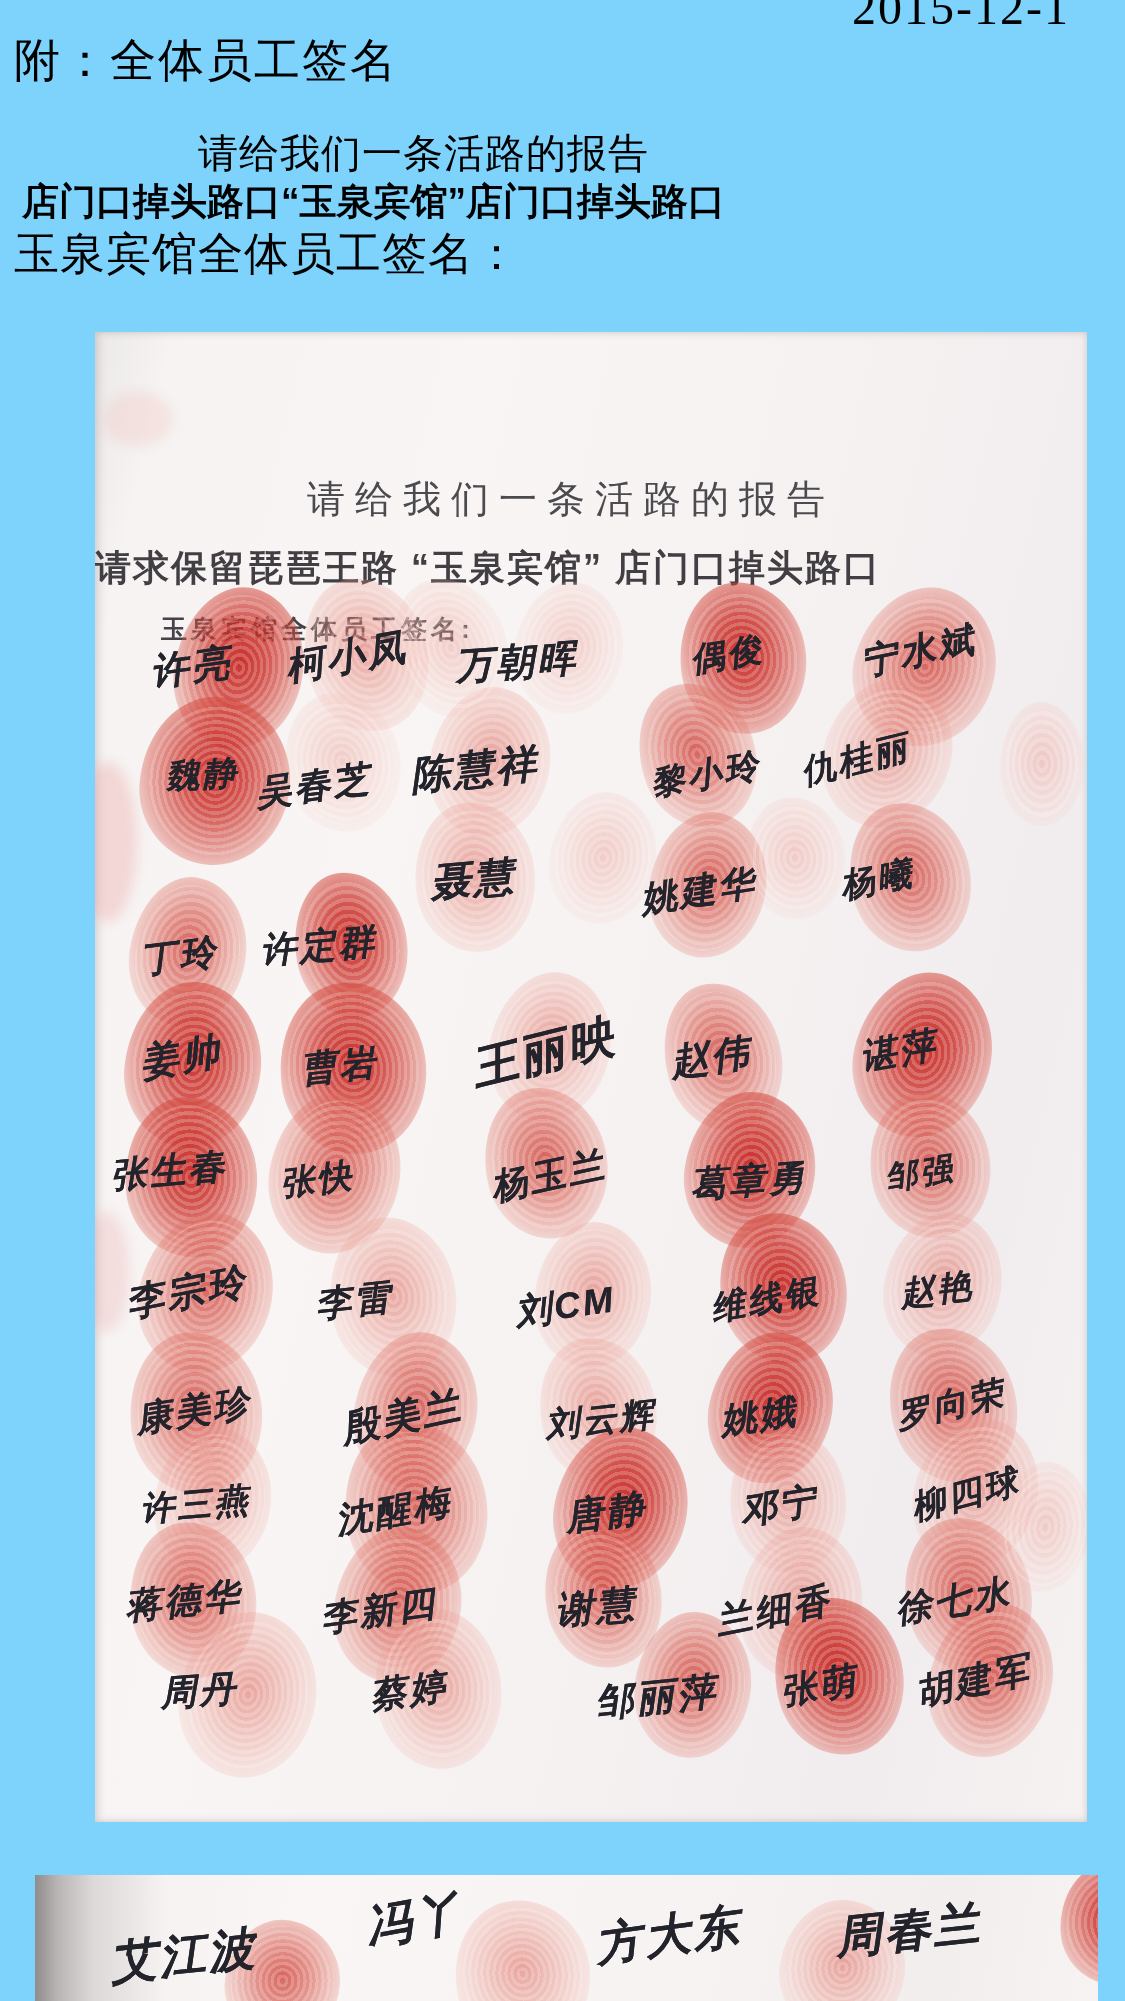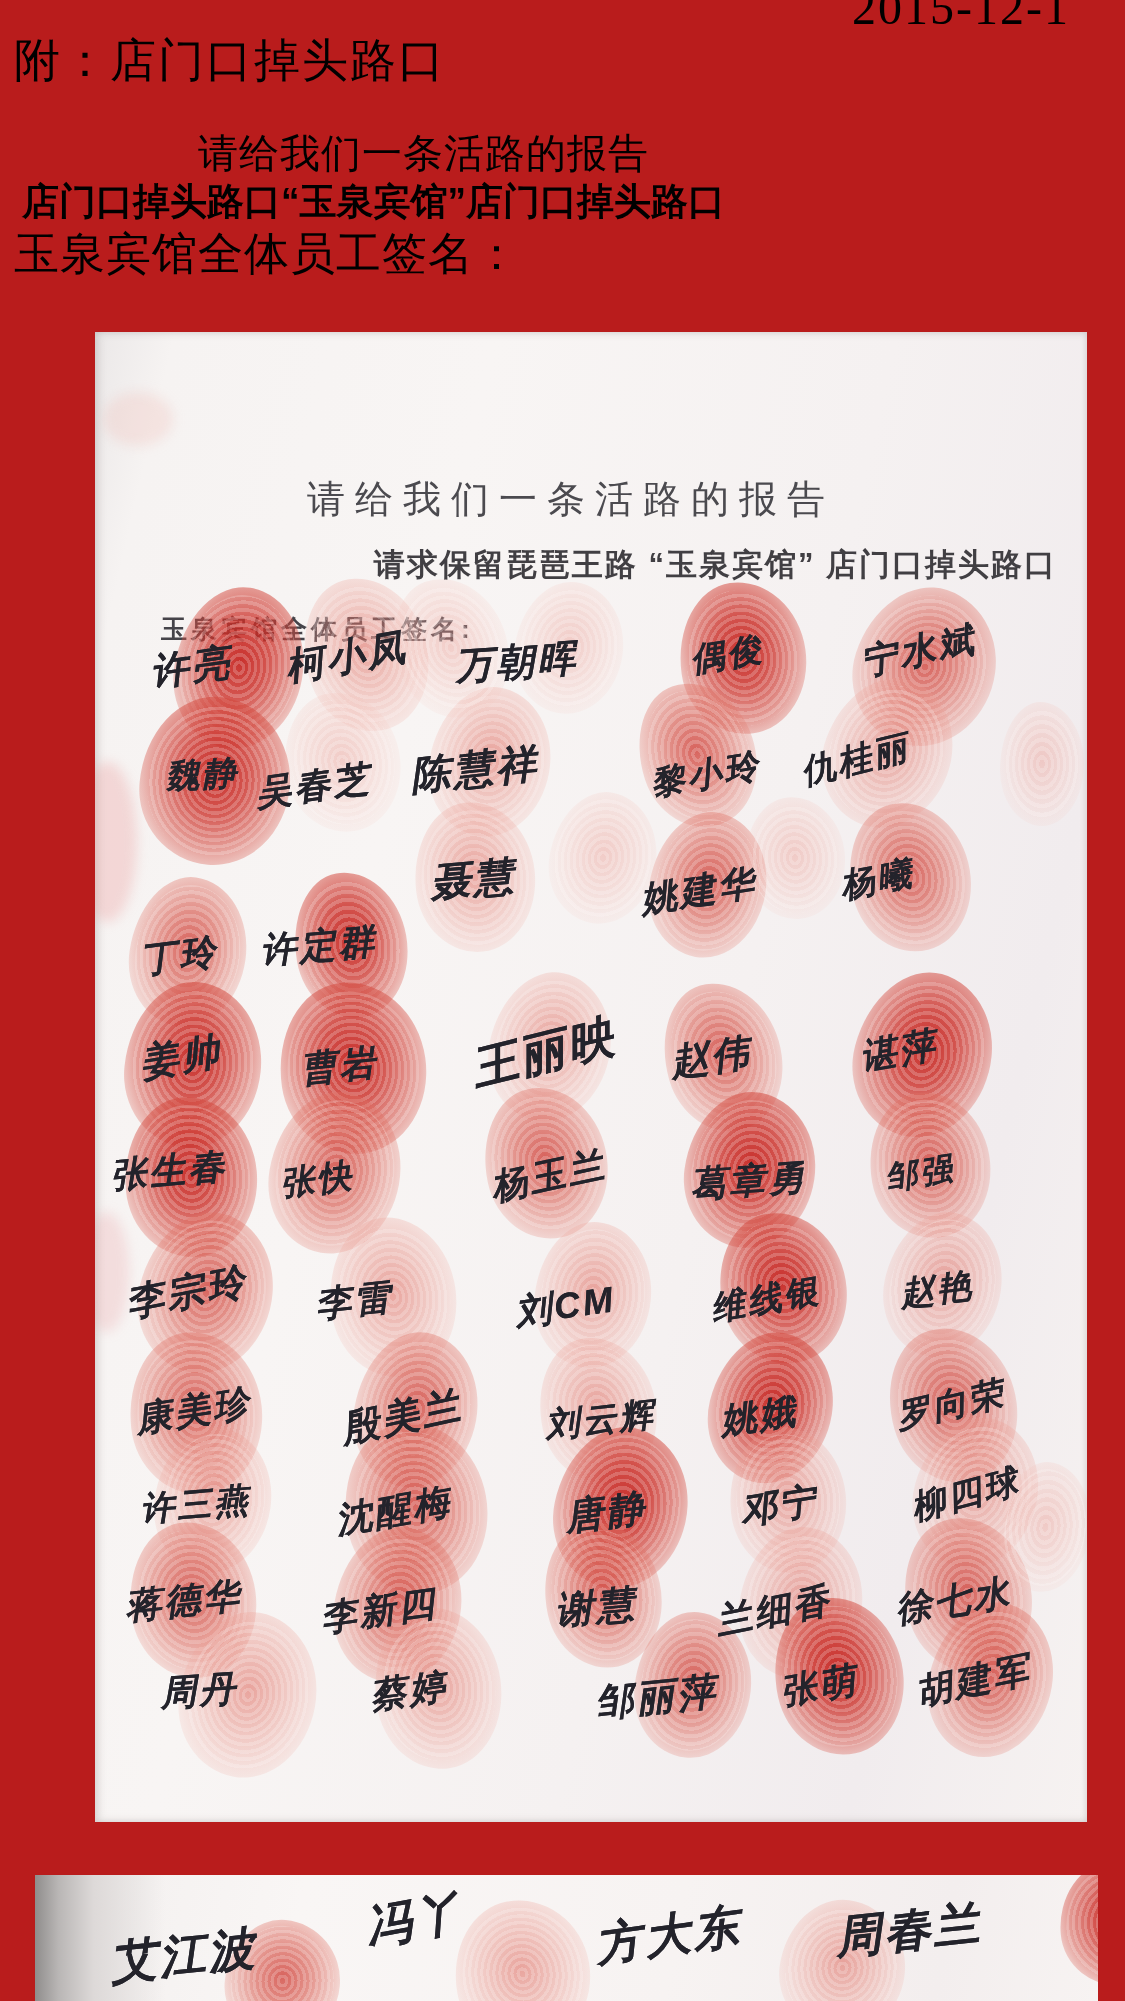--- a/index.html
+++ b/index.html
@@ -1,31 +1,31 @@
 <!DOCTYPE html>
 <html><head>
 <meta charset="utf-8">
 <style>
   html,body{margin:0;padding:0;background:#ffffff;}
-  .page{position:relative;width:1125px;height:2001px;overflow:hidden;background:#b91c1c;
+  .page{position:relative;width:1125px;height:2001px;overflow:hidden;background:#7dd3fc;
         font-family:"Liberation Sans","DejaVu Sans",sans-serif;color:#000;}
   .date{position:absolute;left:852px;top:-20px;font-family:"Liberation Serif","DejaVu Serif",serif;
         font-size:48px;letter-spacing:2px;color:#000;}
   .attach{position:absolute;left:14px;top:30px;font-size:46px;font-weight:500;letter-spacing:2px;}
   .intro-title{position:absolute;left:198px;top:126px;font-size:40px;letter-spacing:1px;}
   .intro-sub{position:absolute;left:22px;top:177px;font-size:37px;font-weight:700;letter-spacing:0px;}
   .intro-signers{position:absolute;left:14px;top:224px;font-size:45px;font-weight:500;letter-spacing:1px;}
 
   
   .scan{position:absolute;left:95px;top:332px;width:992px;height:1490px;overflow:hidden;
         background:linear-gradient(103deg,#ebe8e8 0%,#f6f3f2 6%,#f8f5f4 30%,#f5f1f1 60%,#f1ecee 82%,#f6f2f1 100%);
         box-shadow:inset 3px 0 8px rgba(120,110,110,.25), inset -2px 0 5px rgba(160,150,150,.18);}
   .scan-title{position:absolute;left:0;right:40px;top:142px;text-align:center;font-size:38px;
         letter-spacing:10px;color:#4b4a4f;font-weight:500;}
-  .scan-sub{position:absolute;left:0;right:30px;top:212px;text-align:right;font-size:31px;
+  .scan-sub{position:absolute;left:0;right:30px;top:212px;text-align:left;font-size:36px;
         letter-spacing:2px;color:#413f43;font-weight:700;}
   .scan-signers{position:absolute;left:66px;top:280px;font-size:26px;letter-spacing:4px;
         color:#454349;font-weight:700;}
   .stain{position:absolute;border-radius:50%;filter:blur(6px);}
 
   
   .scan2{position:absolute;left:35px;top:1875px;width:1063px;height:126px;overflow:hidden;
         background:linear-gradient(100deg,#f2efee 0%,#f9f6f5 25%,#f7f3f2 60%,#f3eeee 85%,#f7f3f2 100%);}
   .spine{position:absolute;left:0;top:0;width:130px;height:100%;
         background:linear-gradient(90deg,#8f8d8c 0%,#b9b6b5 18%,#ddd9d8 45%,rgba(240,236,235,0) 100%);}
@@ -41,21 +41,21 @@
 
   
   .sig{position:absolute;z-index:2;font-style:italic;font-weight:600;color:#23232b;
         letter-spacing:3px;white-space:nowrap;text-shadow:0 0 .6px #2a2a33;}
 </style>
 </head>
 <body>
 
 <div class="page">
   <div class="date">2015-12-1</div>
-  <div class="attach">附：店门口掉头路口</div>
+  <div class="attach">附：全体员工签名</div>
   <div class="intro-title">请给我们一条活路的报告</div>
   <div class="intro-sub">店门口掉头路口“玉泉宾馆”店门口掉头路口</div>
   <div class="intro-signers">玉泉宾馆全体员工签名：</div>
 
   <div class="scan" id="scan1">
     <div class="stain" style="left:-18px;top:430px;width:60px;height:160px;background:rgba(235,150,150,.30);"></div>
     <div class="stain" style="left:-12px;top:880px;width:46px;height:120px;background:rgba(230,140,145,.22);"></div>
     <div class="stain" style="left:8px;top:60px;width:70px;height:54px;background:rgba(238,180,170,.25);"></div>
     <div class="scan-title">请给我们一条活路的报告</div>
     <div class="scan-sub">请求保留琵琶王路 “玉泉宾馆” 店门口掉头路口</div>

